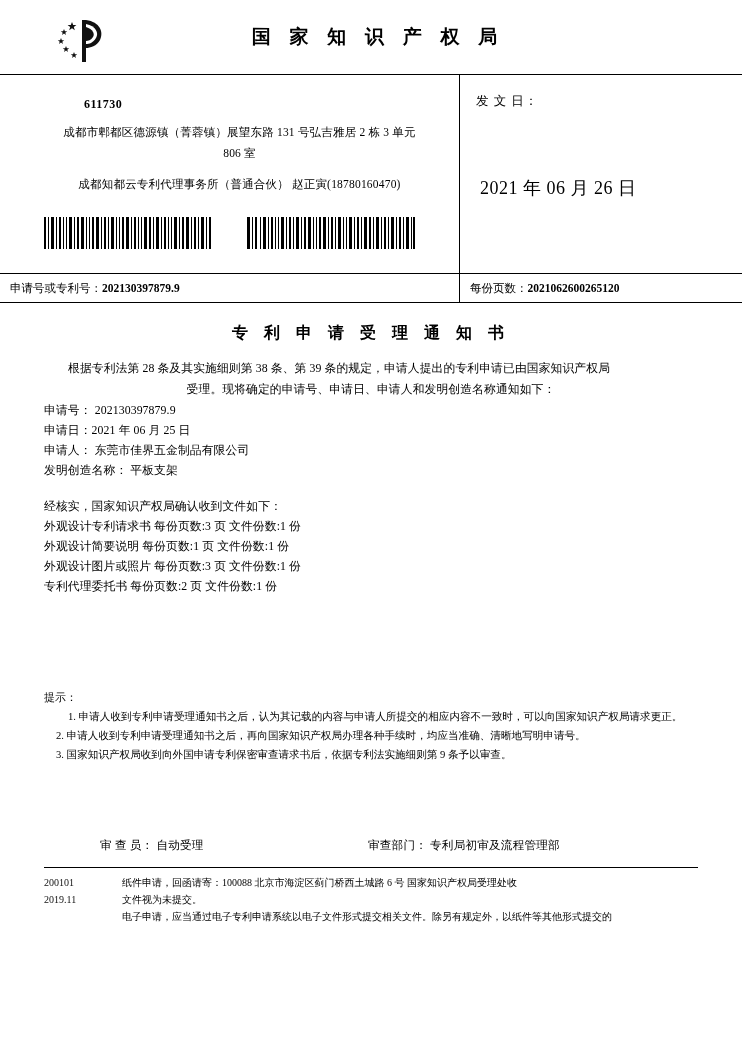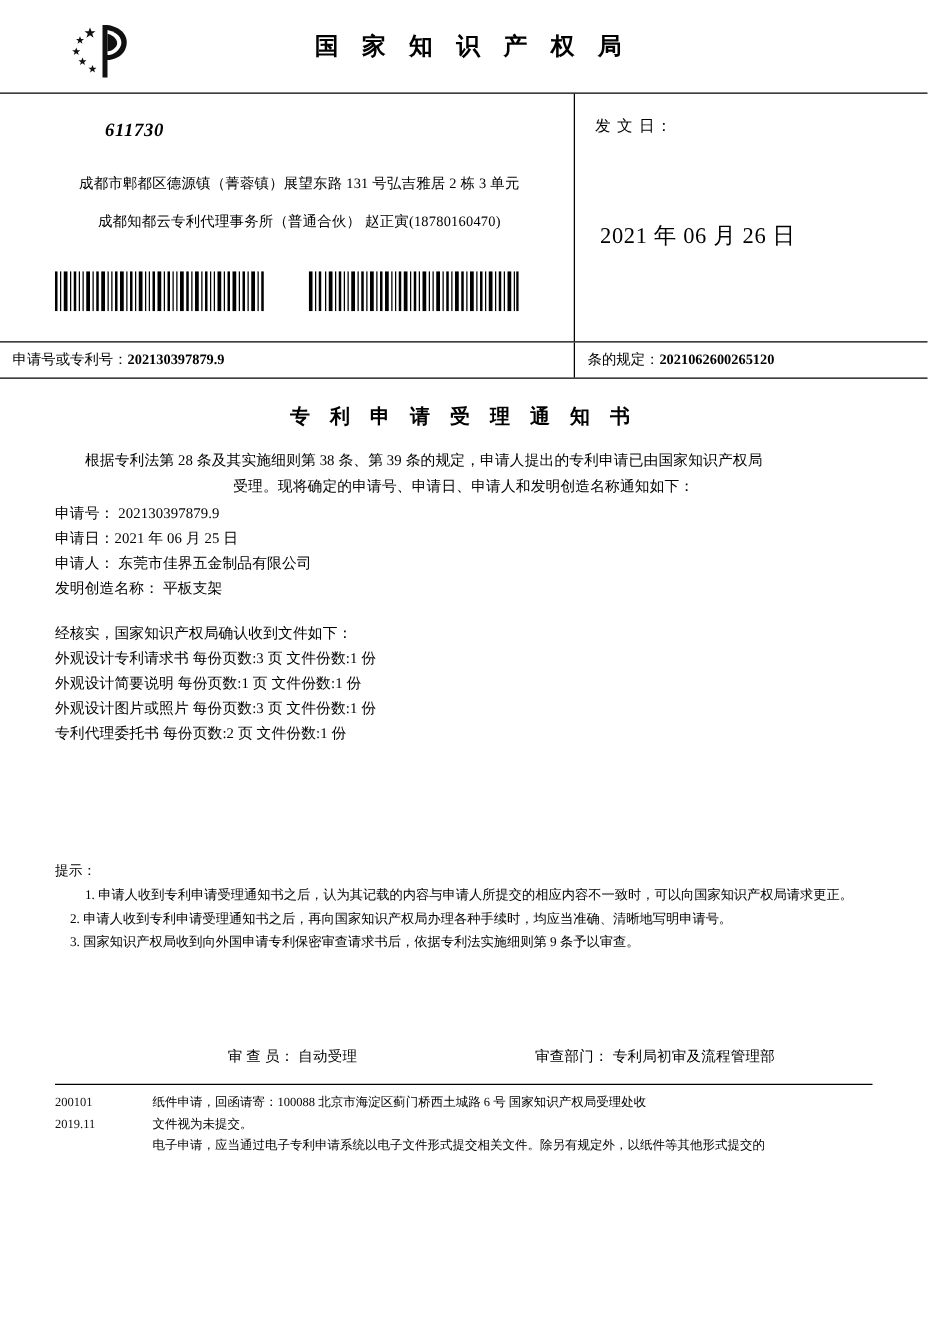--- a/index.html
+++ b/index.html
@@ -54,26 +54,25 @@
     min-height: 198px;
   }
   .addr-left {
     width: 460px;
     box-sizing: border-box;
     padding: 22px 10px 0 30px;
     border-right: 1.2px solid #000;
     position: relative;
   }
   .doc-num {
-    font-size: 15px;
+    font-size: 12px;
     font-weight: bold;
     margin-left: 54px;
-    margin-bottom: 24px;
+    margin-bottom: 11px;
     letter-spacing: 0.5px;
-    font-style: italic;
   }
   .addr-line {
     font-size: 11.5px;
     text-align: center;
     line-height: 19px;
     letter-spacing: 0.2px;
   }
   .addr-line.two {
     margin-top: 2px;
   }
@@ -186,21 +185,20 @@
     text-indent: 24px;
   }
   
   .examiner-row {
     display: flex;
     margin-top: 74px;
     padding: 0 18px 0 56px;
     font-size: 11.6px;
     border-bottom: 1.2px solid #000;
     padding-bottom: 14px;
-    text-align: center;
   }
   .examiner-left {
     width: 268px;
     letter-spacing: 0.2px;
   }
   .examiner-right {
     flex: 1;
     letter-spacing: 0.2px;
   }
   
@@ -240,20 +238,21 @@
         </g>
       </svg>
     </div>
     <div class="header-title">国 家 知 识 产 权 局</div>
   </div>
 
   <div class="addr-block">
     <div class="addr-left">
       <div class="doc-num">611730</div>
       <div class="addr-line">成都市郫都区德源镇（菁蓉镇）展望东路 131 号弘吉雅居 2 栋 3 单元</div>
+      <div class="addr-line two">806 室</div>
       <div class="addr-line three">成都知都云专利代理事务所（普通合伙）  赵正寅(18780160470)</div>
 
       <div class="barcodes">
         <div class="barcode">
           <svg viewBox="0 0 168 32" width="168" height="32" preserveAspectRatio="none" aria-hidden="true">
             <g fill="#000">
               <rect x="0" y="0" width="2" height="32"></rect>
                 <rect x="4" y="0" width="1" height="32"></rect>
               <rect x="7" y="0" width="3" height="32"></rect>
                 <rect x="12" y="0" width="1" height="32"></rect>
@@ -359,21 +358,21 @@
       <div class="date-label">发 文 日：</div>
       <div class="date-value">2021 年 06 月 26 日</div>
     </div>
   </div>
 
   <div class="appno-row">
     <div class="appno-left">
       <span>申请号或专利号：</span><span class="bold">202130397879.9</span>
     </div>
     <div class="appno-right">
-      <span>条的规定：</span><span class="bold">2021062600265120</span>
+      <span>每份页数：</span><span class="bold">2021062600265120</span>
     </div>
   </div>
 
   <div class="body-wrap">
     <div class="notice-title">专 利 申 请 受 理 通 知 书</div>
 
     <p class="para">根据专利法第 28 条及其实施细则第 38 条、第 39 条的规定，申请人提出的专利申请已由国家知识产权局</p>
     <p class="para cont">受理。现将确定的申请号、申请日、申请人和发明创造名称通知如下：</p>
 
     <div class="field-line">申请号：  202130397879.9</div>

